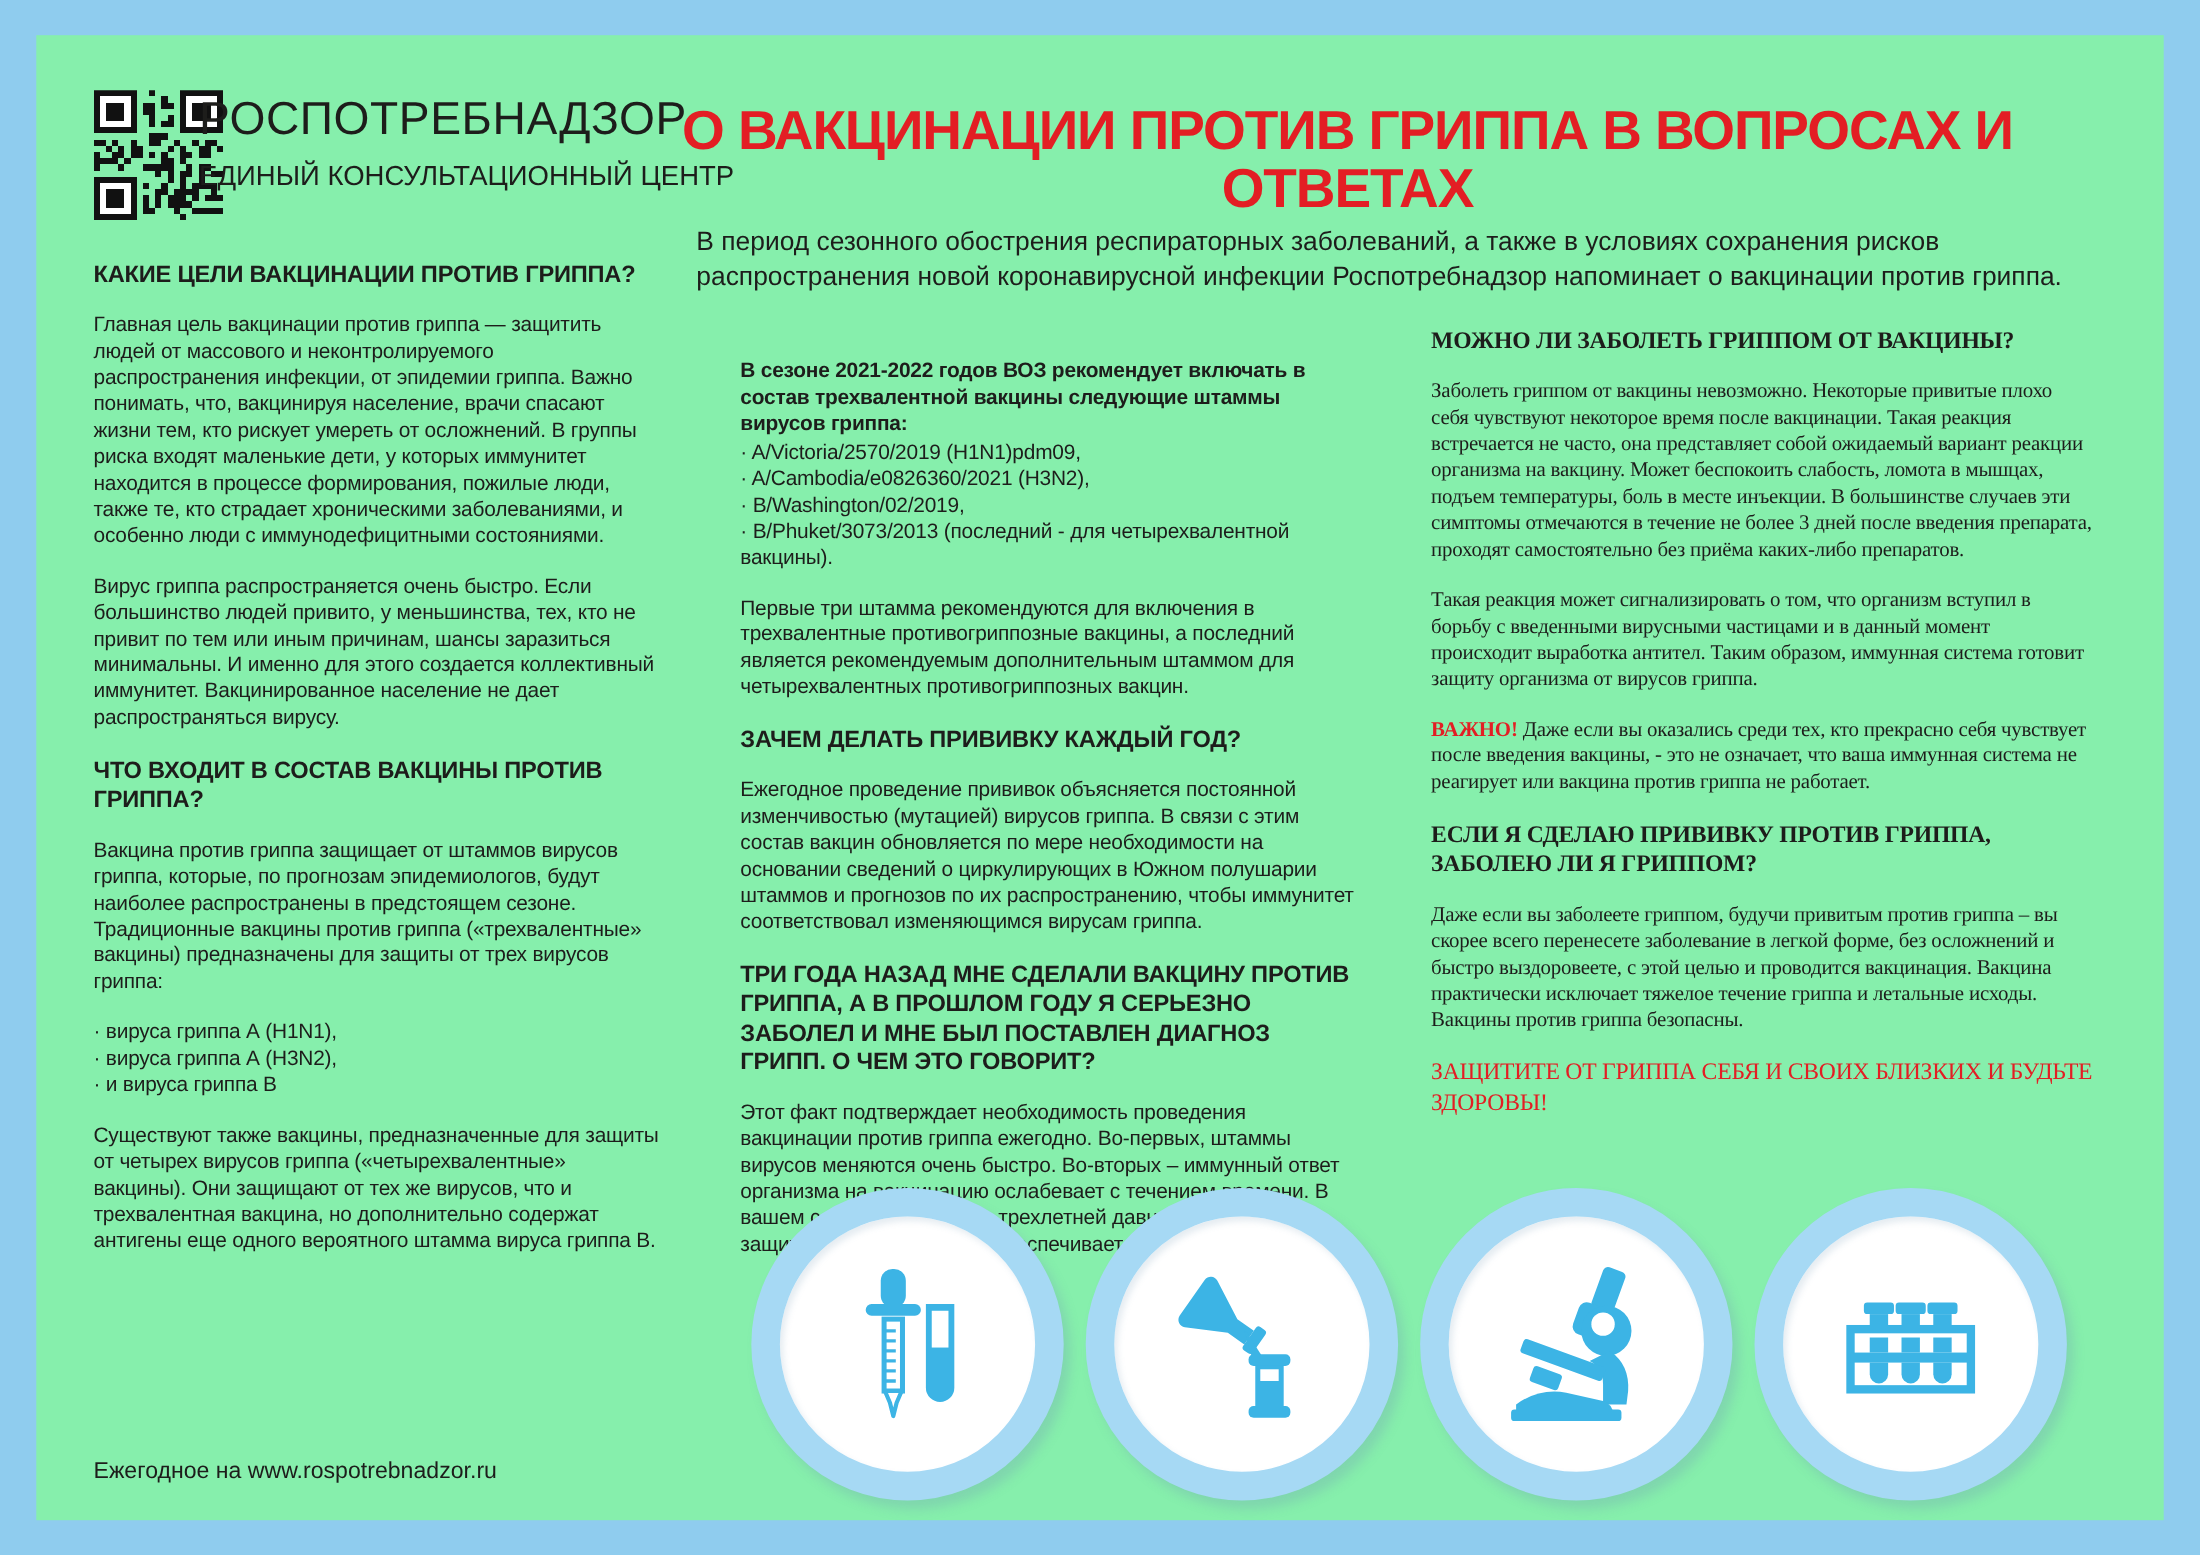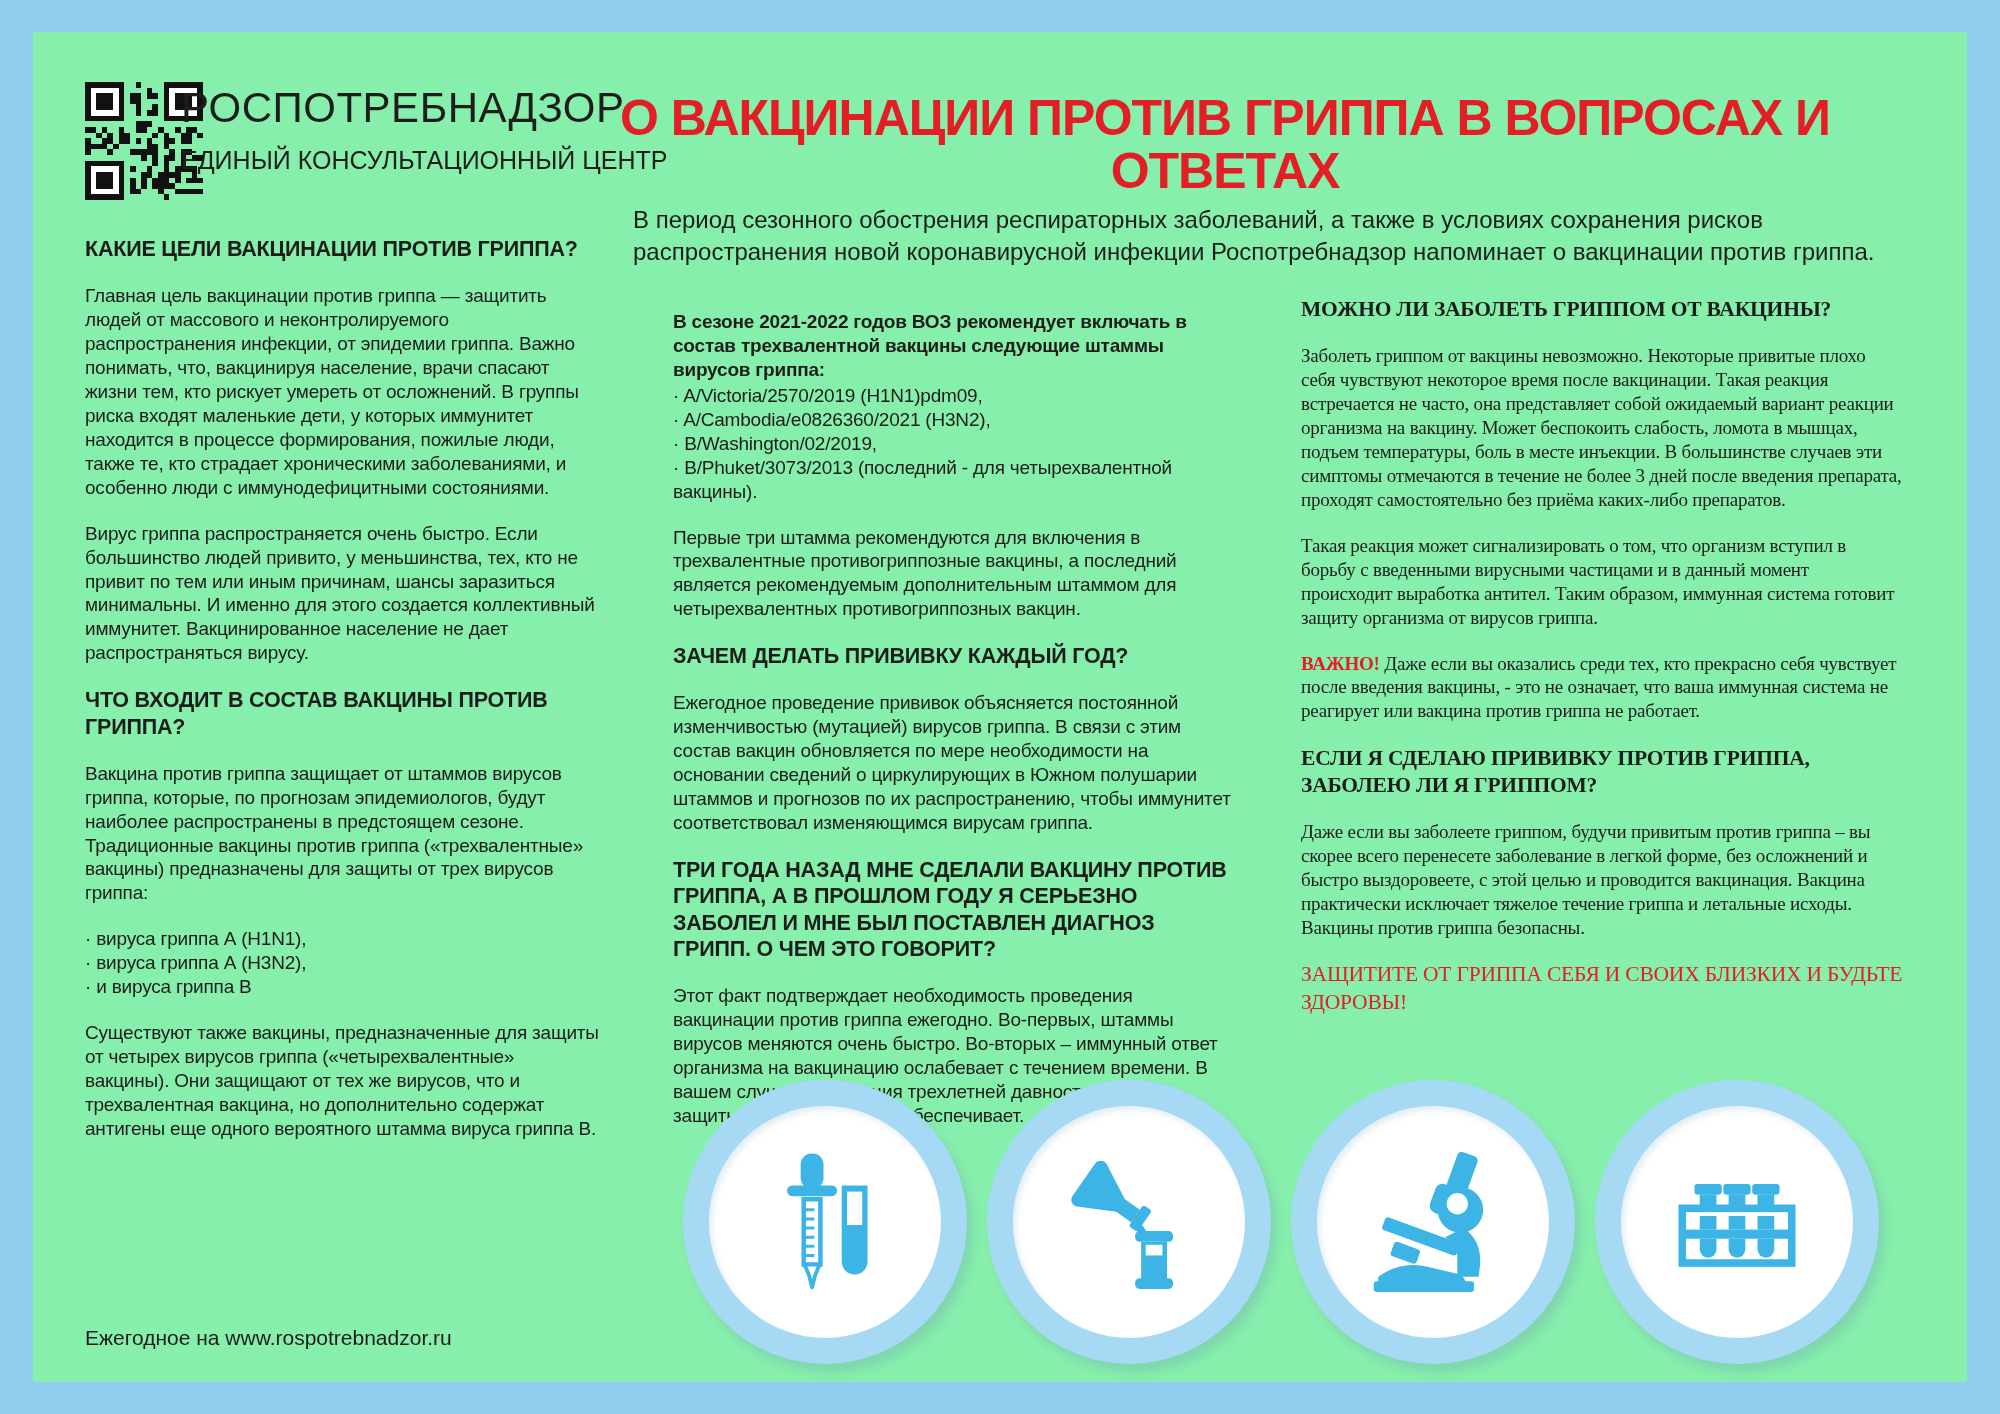--- a/index.html
+++ b/index.html
@@ -35,21 +35,21 @@
   .subtitle{position:absolute;left:600px;top:172px;width:1310px;font-size:24px;line-height:1.32;}
   
   .col{position:absolute;font-size:19px;line-height:1.26;letter-spacing:-0.2px;}
   .col-1{left:52px;top:204px;width:518px;}
   .col-2{left:640px;top:278px;width:560px;}
   .col-3{left:1268px;top:264px;width:602px;font-family:Liberation Serif, serif;}
   .q{font-weight:bold;font-size:21.5px;line-height:1.22;margin:0 0 22px;}
   .col p{margin:0 0 22px;}
   .col .block{margin:0 0 22px;}
   .bullet{margin:0;}
-  .lead{font-weight:bold;margin:0 0 2px;}
+  .lead{font-weight:bold;margin:16px 0 2px;}
   .imp{color:var(--accent-red);font-weight:bold;}
   .closing{color:var(--accent-red);font-size:21.5px;letter-spacing:-0.2px;margin:4px 0 0;}
   .mt{margin-top:26px;}
   
   .footer-note{position:absolute;left:52px;top:1294px;font-size:21px;}
   
   .icons{position:absolute;left:650px;top:1048px;display:flex;gap:20px;}
   .circle{
     width:232px;height:232px;border:26px solid var(--ring-blue);border-radius:50%;
     background:#fff;display:flex;align-items:center;justify-content:center;

